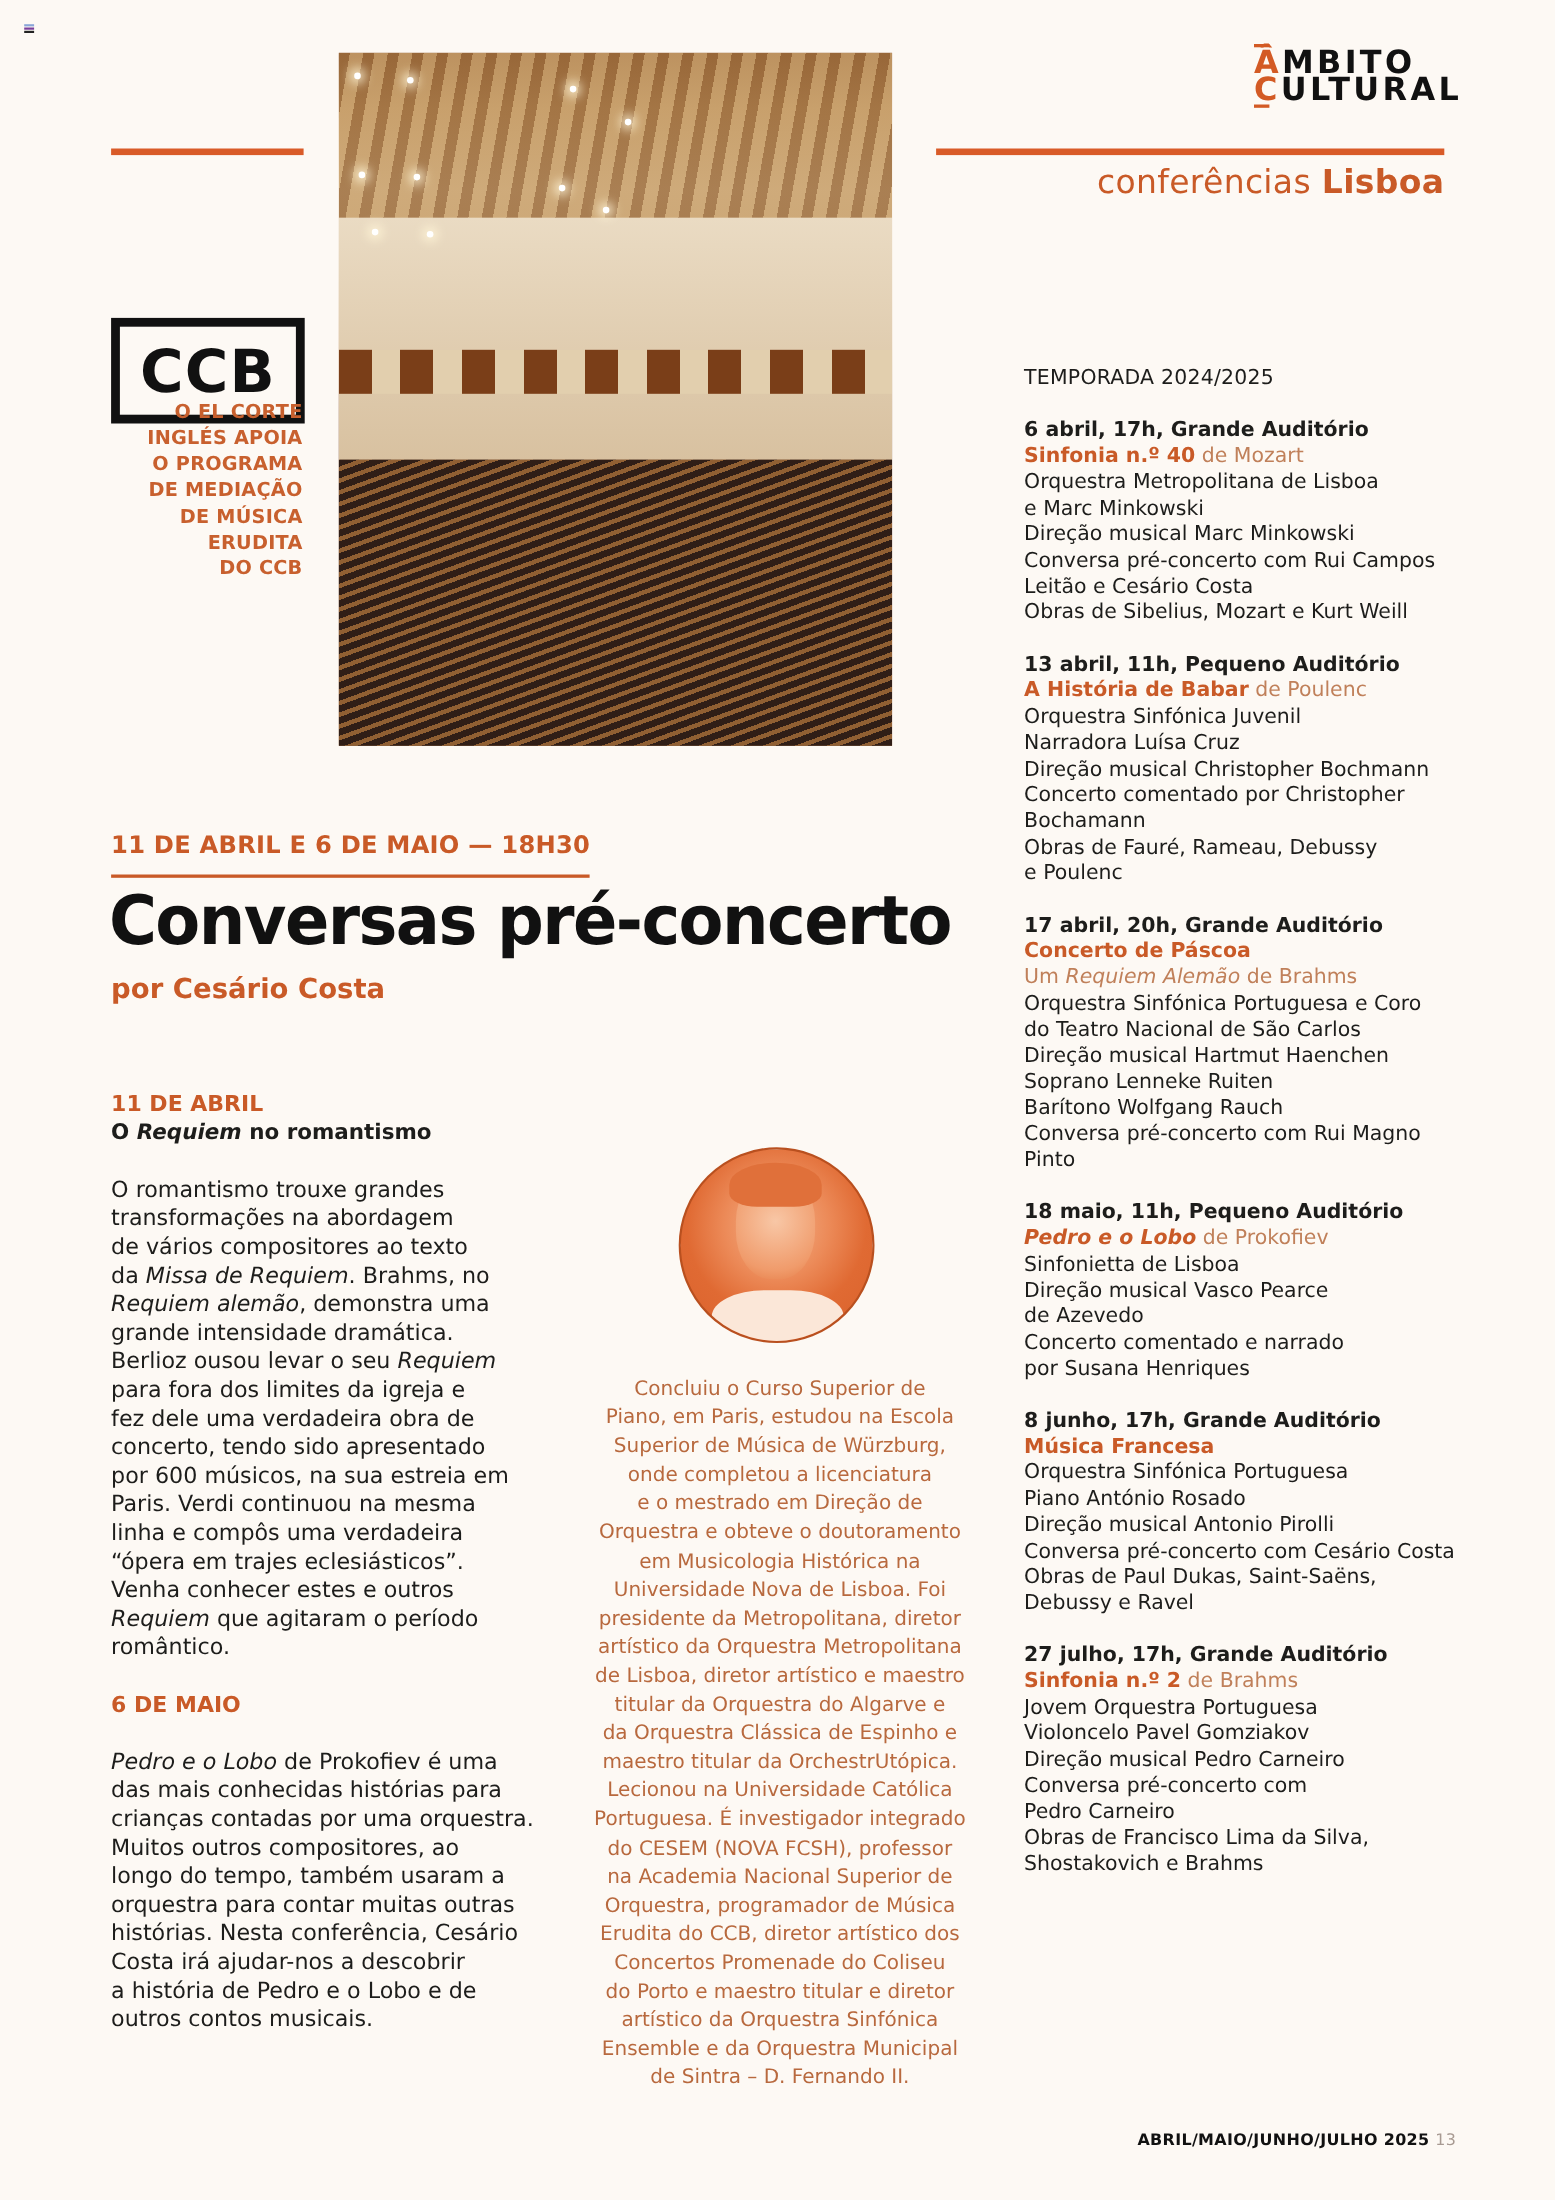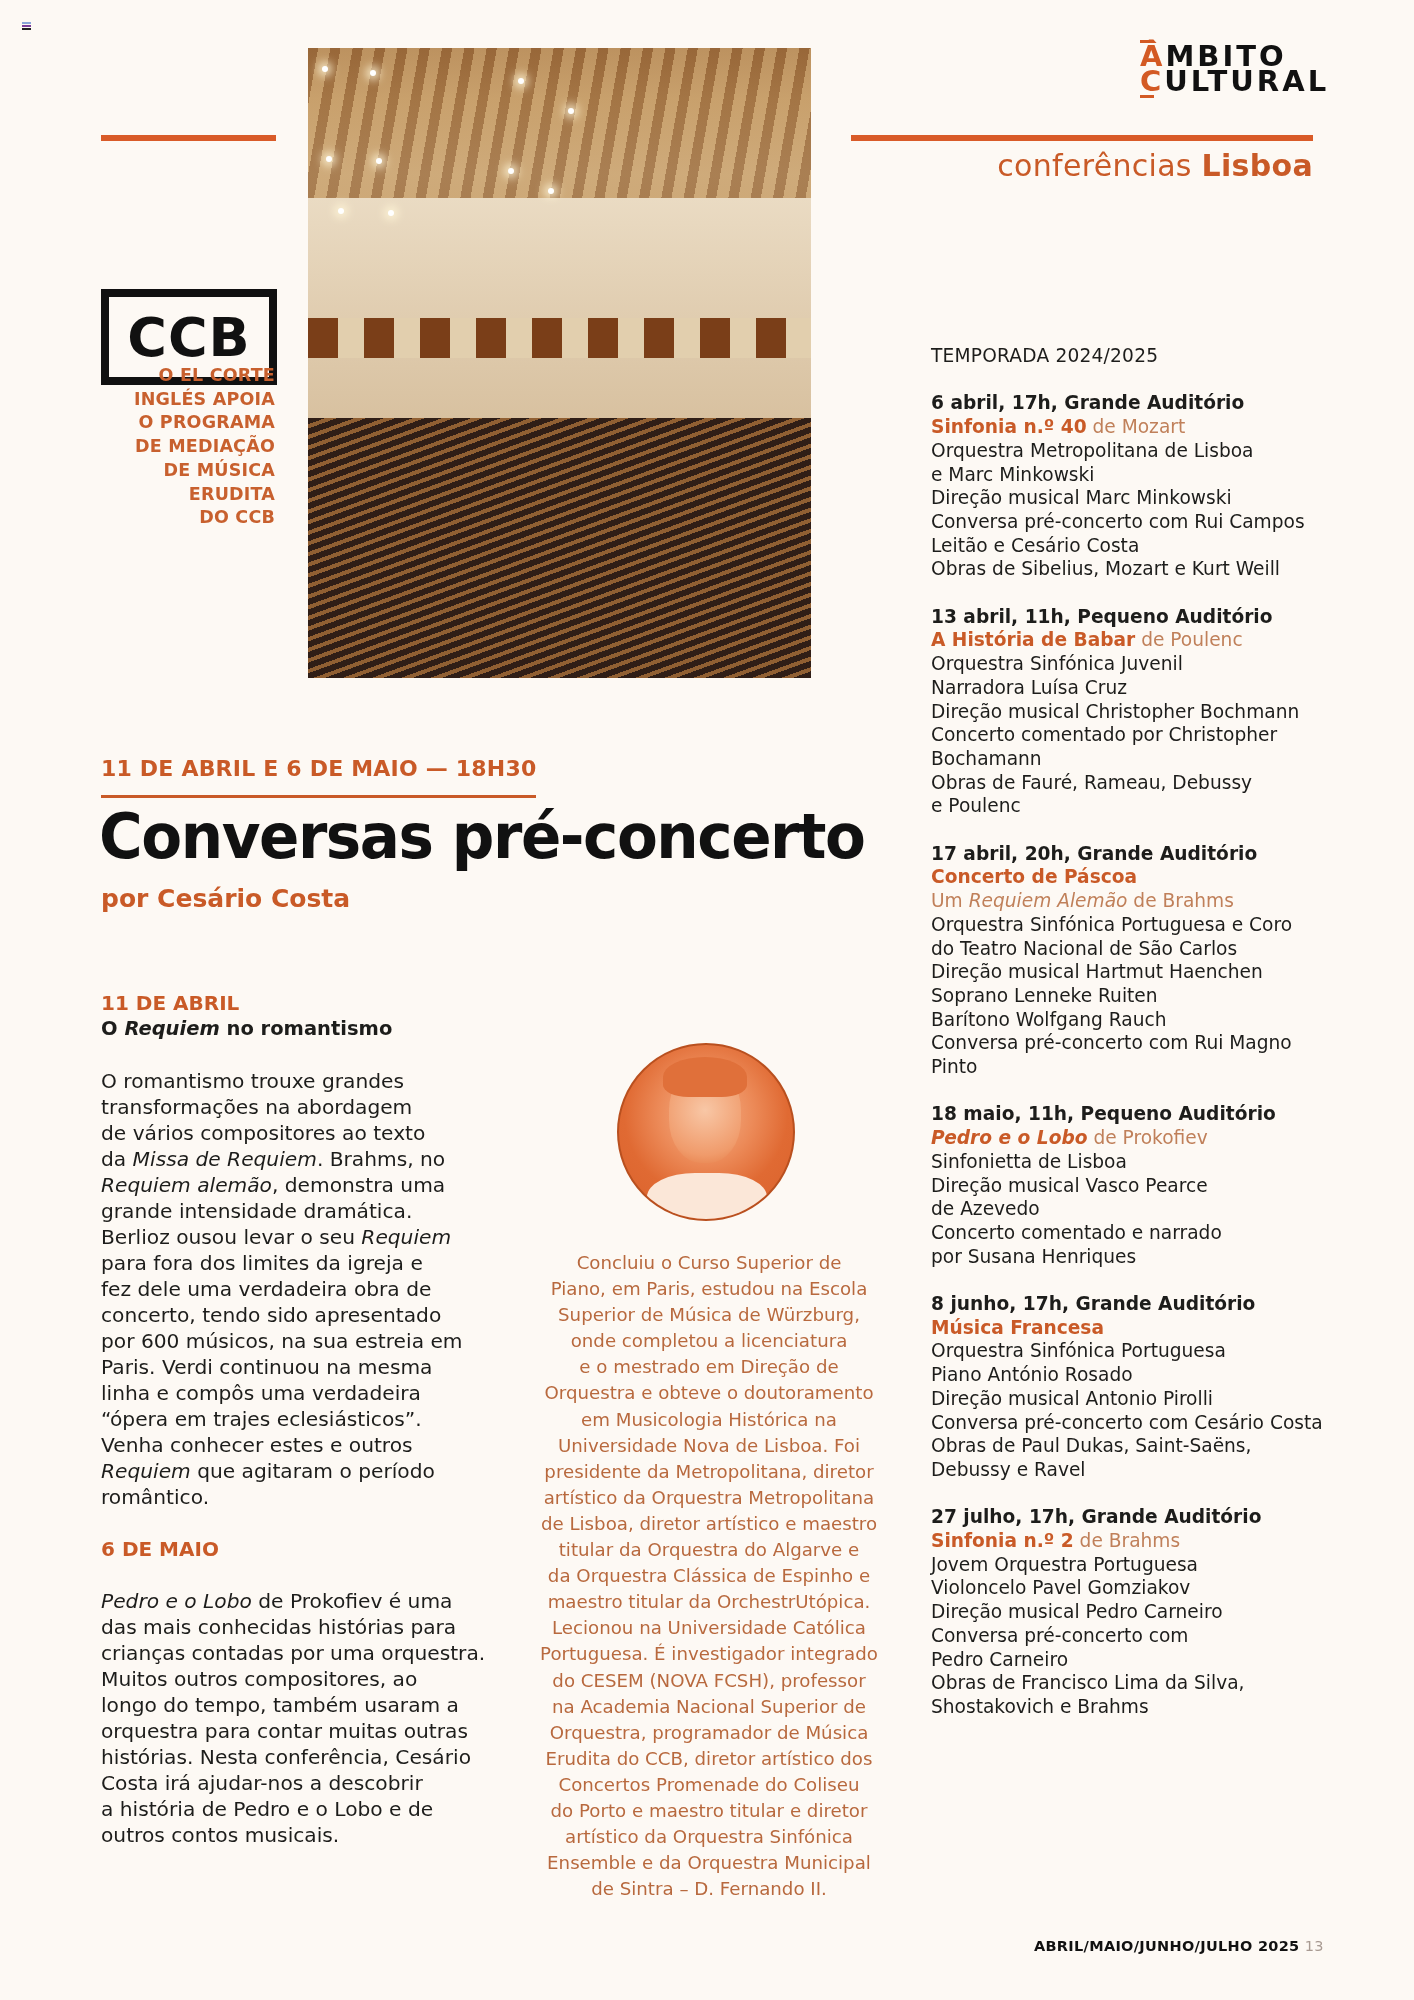--- a/index.html
+++ b/index.html
@@ -77,21 +77,21 @@
   .portrait .face { left: 50px; top: 22px; width: 72px; height: 96px; border-radius: 45% 45% 45% 45%;
     background: radial-gradient(circle at 50% 45%, #f8c7a6 0%, #f09b6b 70%, #e57a43 100%); }
   .portrait .hair { left: 44px; top: 12px; width: 84px; height: 40px; border-radius: 50% 50% 30% 30%; background: #e0703a; }
   .portrait .shirt { left: 28px; top: 128px; width: 120px; height: 60px; border-radius: 40% 40% 0 0; background: #fbe7d8; }
 
   .bio { left: 528px; top: 1250px; width: 362px; text-align: center; font-size: 18.2px; line-height: 26.1px; color: #b8693e; }
 
   
   .col-right { left: 931px; top: 332px; width: 410px; font-size: 18.6px; line-height: 23.7px; color: #1d1d1b; }
   .col-right .heading { font-weight: bold; color: #c95a27; font-size: 22px; line-height: 23px; letter-spacing: 0.2px; }
-  .col-right .season { font-size: 18.6px; letter-spacing: 0.2px; margin-top: 12px; }
+  .col-right .season { font-size: 18.6px; letter-spacing: 0.2px; }
   .event { margin-top: 23.7px; }
   .event .when { font-weight: bold; font-size: 18.6px; }
   .event .work { color: #c0805a; }
   .event .work b { color: #c95a27; }
   .event .work i.b { font-weight: bold; color: #c95a27; }
   .event div { white-space: nowrap; }
 
   .footer { left: 1034px; top: 1938px; font-weight: bold; font-size: 14.5px; color: #111; letter-spacing: 0.3px; }
   .footer .pg { font-weight: normal; color: #a89a92; }
 </style>

